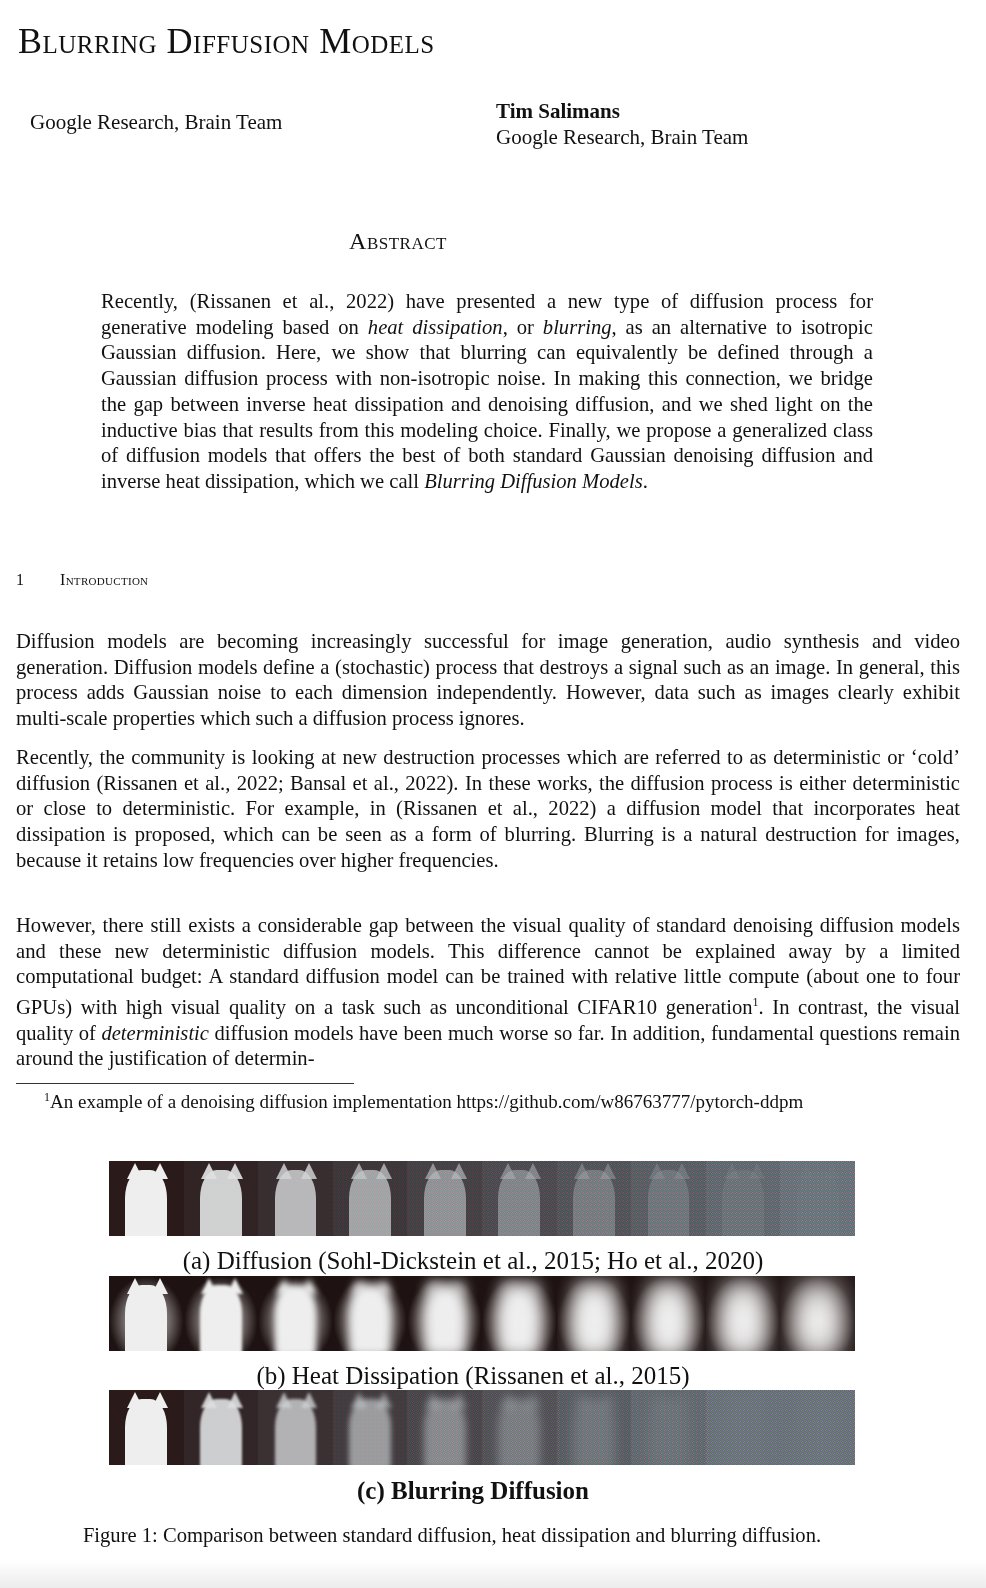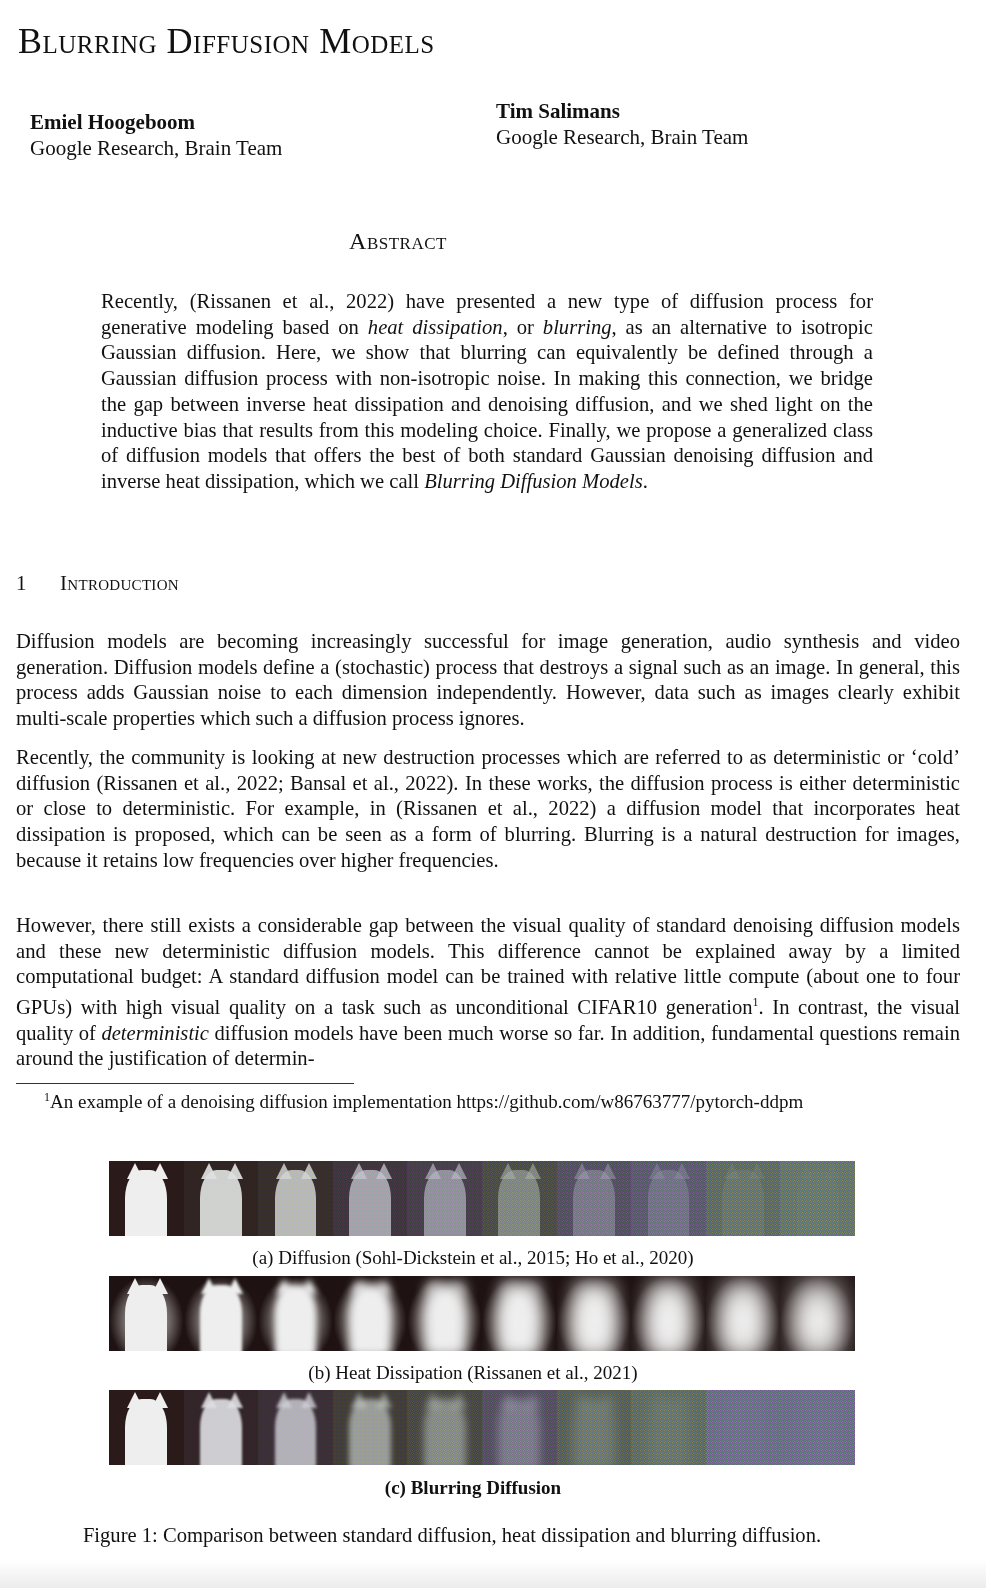--- a/index.html
+++ b/index.html
@@ -16,21 +16,21 @@
   .author .name { font-weight: bold; }
   .abstract-heading {
     left: 0; width: 796px; top: 228px; text-align: center;
     font-size: 24px; font-variant: small-caps; letter-spacing: 0.5px;
   }
   .abstract-body {
     left: 101px; width: 772px; top: 289px; font-size: 20.6px; line-height: 25.7px;
     text-align: justify;
   }
   .section-heading {
-    left: 16px; top: 571px; font-size: 21px; font-variant: small-caps; letter-spacing: 0.3px;
+    left: 16px; top: 571px; font-size: 16px; font-variant: small-caps; letter-spacing: 0.3px;
   }
   .section-heading .num { display: inline-block; width: 44px; }
   .body-text {
     left: 16px; width: 944px; font-size: 20.6px; line-height: 25.7px; text-align: justify;
   }
   .rule { left: 16px; top: 1083px; width: 338px; height: 0; border-top: 1px solid #333; }
   .footnote { left: 44px; top: 1090px; font-size: 19px; white-space: nowrap; }
   .footnote sup, .body-text sup { font-size: 12px; }
   .strip {
     left: 109px; width: 746px; height: 75px; display: flex; overflow: hidden;
@@ -40,34 +40,33 @@
     position: absolute; left: 22%; top: 12%; width: 56%; height: 95%;
     background: #eee; border-radius: 40% 40% 8% 8%;
   }
   .frame .ear-l, .frame .ear-r {
     position: absolute; top: 2%; width: 0; height: 0;
     border-left: 8px solid transparent; border-right: 8px solid transparent;
     border-bottom: 16px solid #eee;
   }
   .frame .ear-l { left: 24%; }
   .frame .ear-r { left: 58%; }
-  .caption { left: 0; width: 946px; text-align: center; font-size: 19px; }
+  .caption { left: 0; width: 946px; text-align: center; font-size: 25px; }
   .fig-caption { left: 0; width: 904px; text-align: center; font-size: 20.6px; top: 1524px; }
   .bottom-shade {
     left: 0; top: 1560px; width: 986px; height: 28px;
     background: linear-gradient(#ffffff, #ececec);
   }
 </style>
 </head>
 <body>
 
 <div class="abs title">Blurring Diffusion Models</div>
 
 <div class="abs author" style="left:30px; top:109px;">
-  <div class="name">Emiel Hoogeboom</div>
   <div>Google Research, Brain Team</div>
 </div>
 <div class="abs author" style="left:496px; top:98px;">
   <div class="name">Tim Salimans</div>
   <div>Google Research, Brain Team</div>
 </div>
 
 <div class="abs abstract-heading">Abstract</div>
 <div class="abs abstract-body" id="abstract-body"><span>Recently, (Rissanen et al., 2022) have presented a new type of diffusion process for generative modeling based on </span><i>heat dissipation</i><span>, or </span><i>blurring</i><span>, as an alternative to isotropic Gaussian diffusion.  Here, we show that blurring can equivalently be defined through a Gaussian diffusion process with non-isotropic noise. In making this connection, we bridge the gap between inverse heat dissipation and denoising diffusion, and we shed light on the inductive bias that results from this modeling choice. Finally, we propose a generalized class of diffusion models that offers the best of both standard Gaussian denoising diffusion and inverse heat dissipation, which we call </span><i>Blurring Diffusion Models</i><span>.</span></div>
 
@@ -192,21 +191,21 @@
       <div class="ear-l" style="filter: blur(12.4444px); opacity: 1;"></div>
       <div class="ear-r" style="filter: blur(12.4444px); opacity: 1;"></div>
       <div class="cat" style="filter: blur(12.4444px); opacity: 1;"></div>
     </div>
     <div class="frame" style="background: radial-gradient(at 50% 60%, rgba(200, 190, 185, 0.8), rgb(30, 18, 18) 70%);">
       <div class="ear-l" style="filter: blur(14px); opacity: 1;"></div>
       <div class="ear-r" style="filter: blur(14px); opacity: 1;"></div>
       <div class="cat" style="filter: blur(14px); opacity: 1;"></div>
     </div>
   </div>
-<div class="abs caption" style="top:1362px;">(b) Heat Dissipation (Rissanen et al., 2021)</div>
+<div class="abs caption" style="top:1362px;">(b) Heat Dissipation (Rissanen et al., 2015)</div>
 
 <div class="abs strip" id="strip-2" style="top:1390px;">
     <div class="frame">
       <div class="ear-l" style="filter: blur(0px); opacity: 1;"></div>
       <div class="ear-r" style="filter: blur(0px); opacity: 1;"></div>
       <div class="cat" style="filter: blur(0px); opacity: 1;"></div>
     </div>
     <div class="frame">
       <div class="ear-l" style="filter: blur(0.888889px); opacity: 0.904167;"></div>
       <div class="ear-r" style="filter: blur(0.888889px); opacity: 0.904167;"></div>

